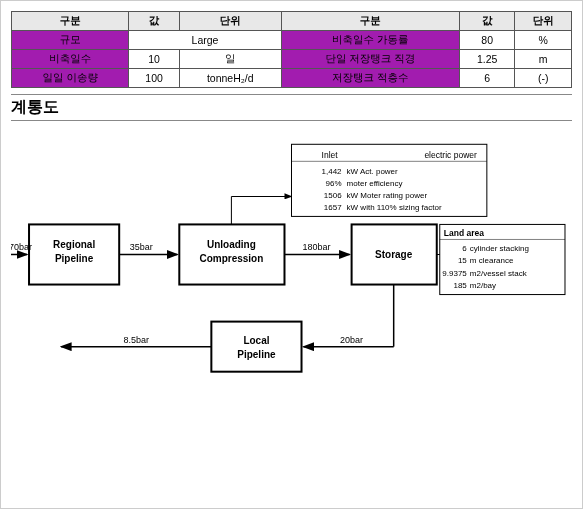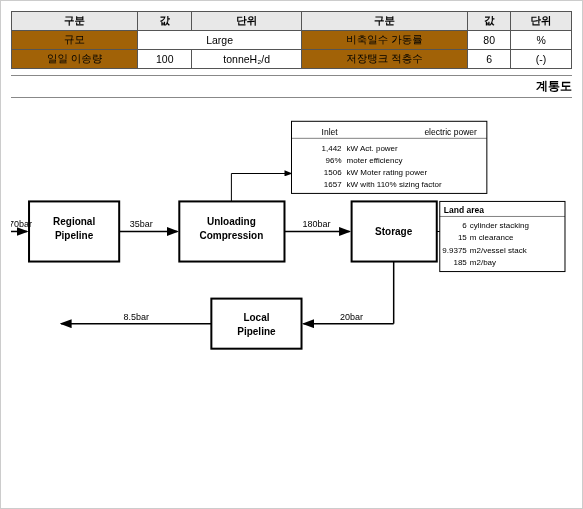--- a/index.html
+++ b/index.html
@@ -29,25 +29,25 @@
       border: 1px solid #555;
       padding: 2px 5px;
       text-align: center;
     }
     .data-table th {
       background: #e8e8e8;
       font-weight: bold;
       margin-left: 44px;
     }
     .data-table td.label {
-      background: #a16207;
+      background: #a21caf;
     }
     .section-title {
-      text-align: right;
-      font-size: 12px;
+      text-align: left;
+      font-size: 16px;
       font-weight: bold;
       margin: 6px 0 8px 0;
       border-top: 1px solid #888;
       border-bottom: 1px solid #888;
       padding: 2px 0;
     }
 
     
     .diagram-container {
       position: relative;
@@ -76,20 +76,28 @@
         <th>단위</th>
       </tr>
     </thead>
     <tbody id="table-body">
     <tr>
           <td class="label">규모</td>
           <td colspan="2">Large</td>
           <td class="label">비축일수 가동률</td>
           <td>80</td>
           <td>%</td>
+        </tr>
+        <tr>
+          <td class="label">비축일수</td>
+          <td>10</td>
+          <td>일</td>
+          <td class="label">단일 저장탱크 직경</td>
+          <td>1.25</td>
+          <td>m</td>
         </tr>
         <tr>
           <td class="label">일일 이송량</td>
           <td>100</td>
           <td>tonneH₂/d</td>
           <td class="label">저장탱크 적층수</td>
           <td>6</td>
           <td>(-)</td>
         </tr>
       </tbody>

